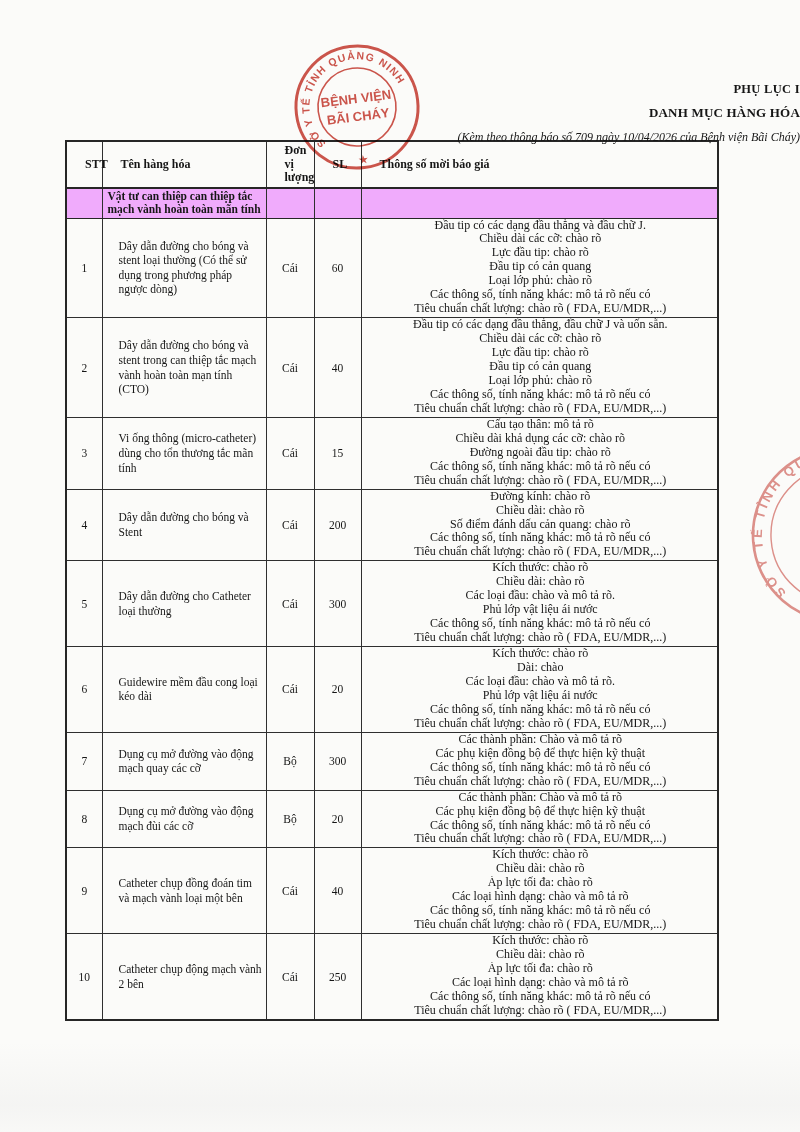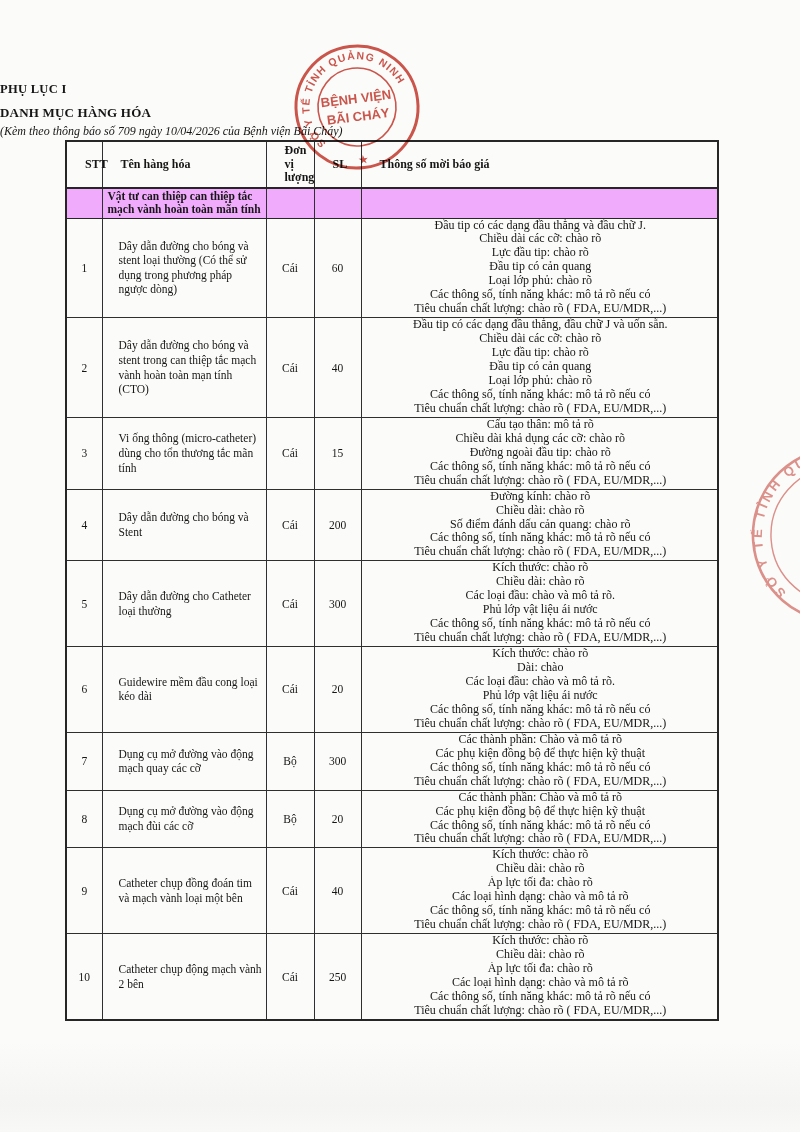--- a/index.html
+++ b/index.html
@@ -7,24 +7,24 @@
     width:800px; height:1132px;
     background:#fbfbf9;
     font-family:"Liberation Serif","DejaVu Serif",serif;
     color:#161616;
     position:relative;
     overflow:hidden;
   }
   .page { position:absolute; inset:0; }
 
   
-  .doc-header { position:absolute; top:82px; left:0; width:100%; text-align:left; z-index:2; }
+  .doc-header { position:absolute; top:82px; left:0; width:100%; text-align:right; z-index:2; }
   .appendix   { font-weight:bold; font-size:12.5px; letter-spacing:.3px; }
   .doc-title  { font-weight:bold; font-size:13px; margin-top:8px; letter-spacing:.2px; }
-  .doc-subtitle { font-style:italic; font-size:12px; margin-top:3px; }
+  .doc-subtitle { font-style:italic; font-size:12px; margin-top:9px; }
 
   
   .stamp {
     position:absolute; z-index:5;
     mix-blend-mode:multiply;
     opacity:.85;
     pointer-events:none;
   }
   .stamp-main { left:292px; top:42px; transform:rotate(-7deg); }
   .stamp-side { left:748px; top:443px; transform:rotate(-4deg); opacity:.55; }

